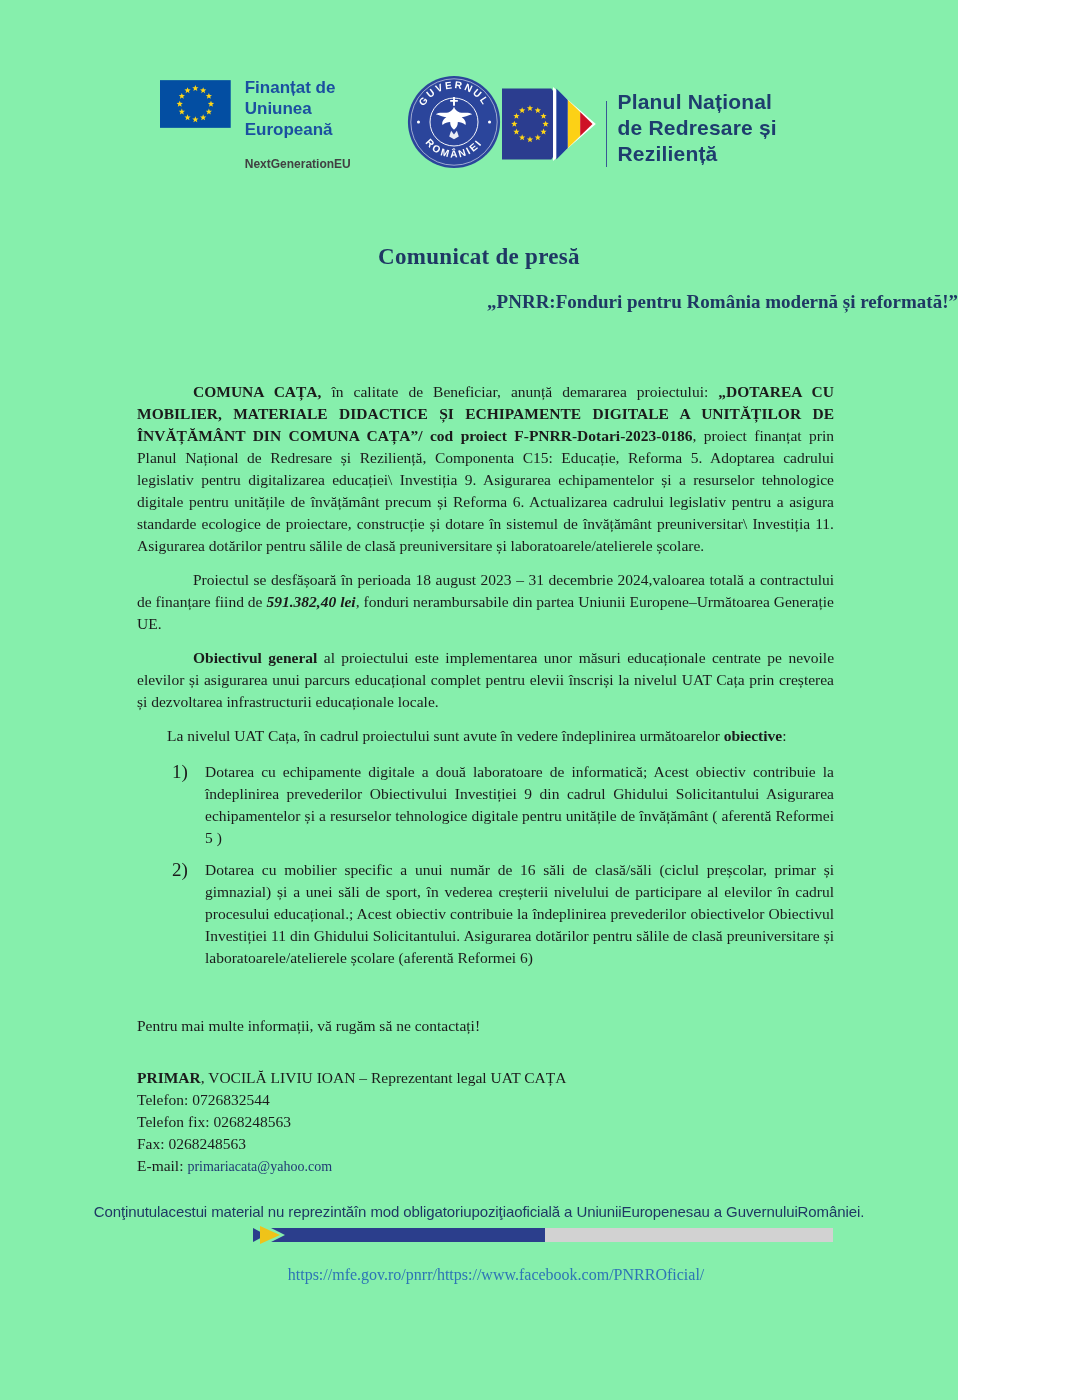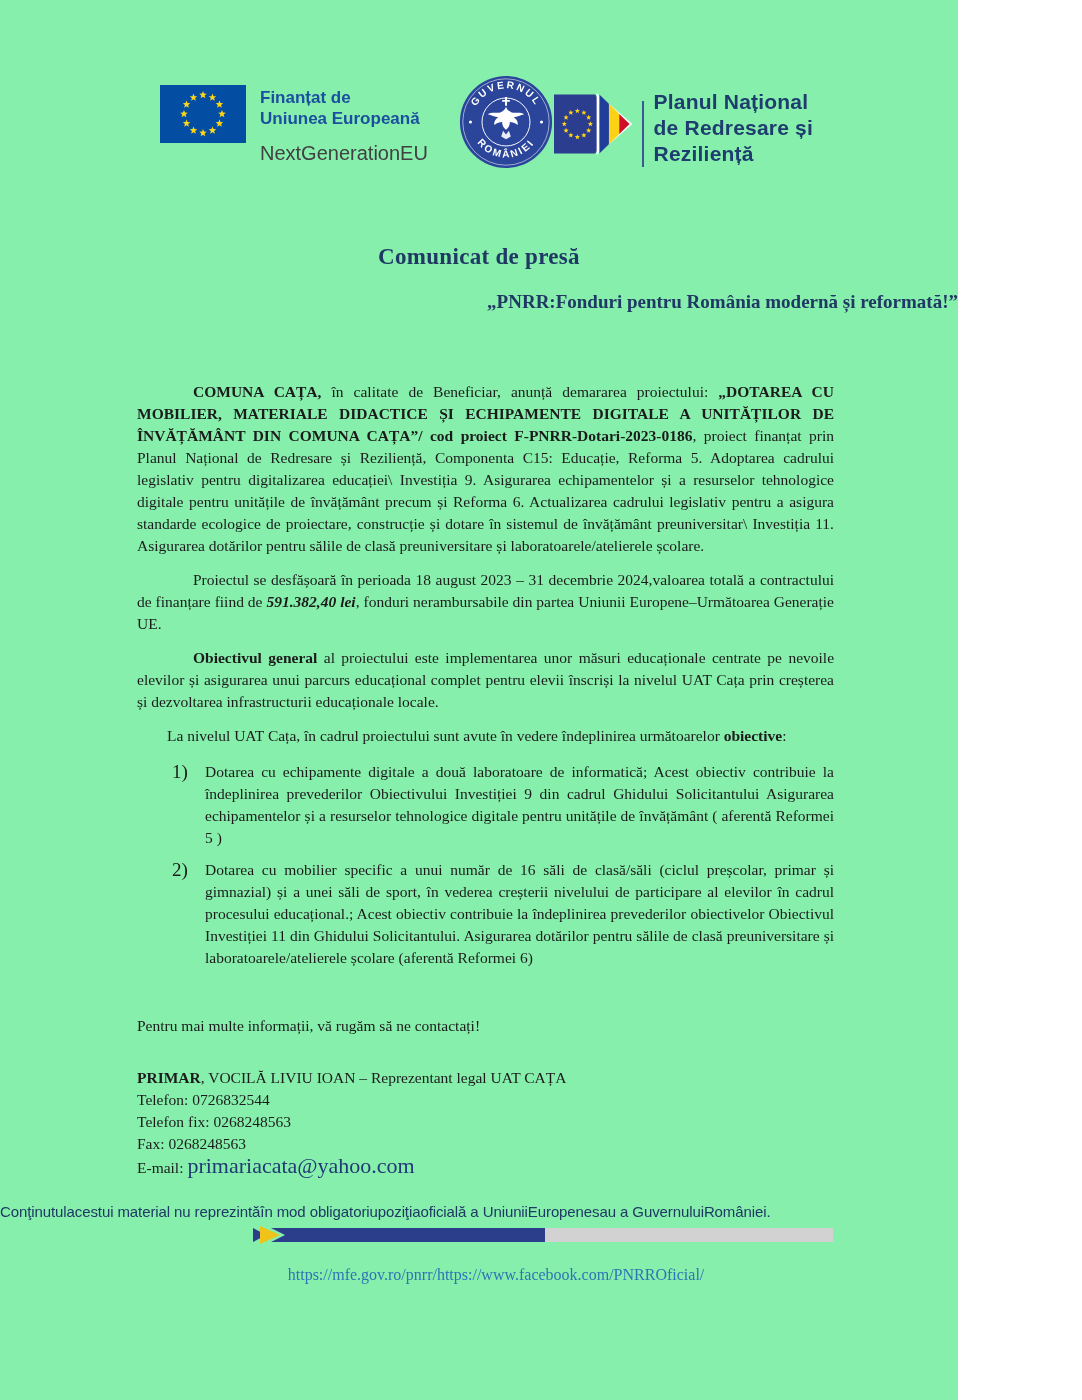--- a/index.html
+++ b/index.html
@@ -10,21 +10,21 @@
   }
   
   .header{
     position:absolute; top:76px; left:160px; right:122px;
     display:flex; justify-content:space-between; align-items:center; height:96px;
   }
   .eu-logo{ display:flex; align-items:flex-start; gap:14px; }
   .eu-flag{ display:block; }
   .eu-text{ font-family:"Liberation Sans", sans-serif; padding-top:2px; }
   .eu-l1,.eu-l2{ font-weight:bold; color:#1B4FA0; font-size:17px; line-height:21px; }
-  .eu-l3{ color:#414042; font-size:20px; line-height:20px; margin-top:14px; }
+  .eu-l3{ color:#414042; font-size:12px; line-height:20px; margin-top:14px;font-weight:bold; }
   .gov-logo{ margin-left:30px; }
   .pnrr-logo{ display:flex; align-items:flex-end; gap:10px; }
   .pnrr-sep{ width:2px; height:66px; background:#2B3D8F; opacity:.85; }
   .pnrr-text{ font-family:"Liberation Sans", sans-serif; font-weight:bold; color:#1E3D6E;
               font-size:21px; line-height:26px; letter-spacing:.2px; }
   
   .title{
     margin-top:244px; text-align:center; color:#1F3864;
     font-size:23px; font-weight:bold; letter-spacing:.3px;
   }
@@ -39,25 +39,25 @@
   .b{ font-weight:bold; }
   .bi{ font-weight:bold; font-style:italic; }
   .intro-line{ text-indent:30px; margin-bottom:10px; }
   .obj-item{ display:flex; margin:0 0 10px 35px; }
   .obj-num{ width:33px; flex:0 0 33px; font-size:19px; line-height:22px; }
   .obj-text{ text-align:justify; flex:1; }
   
   .contact{ padding:0 124px 0 137px; margin-top:46px; font-size:15.5px; line-height:22px; }
   .contact-intro{ margin-bottom:30px; }
   .contact-line{ line-height:22px; }
-  .email-link{ font-size:22px; color:#203A74; text-decoration:none; }
+  .email-link{ font-size:14px; color:#203A74; text-decoration:none; }
   
   .footer{ position:absolute; left:0; right:0; top:1203px; }
   .disclaimer{
-    font-family:"Liberation Sans", sans-serif;
+    text-align:center; font-family:"Liberation Sans", sans-serif;
     color:#1F3864; font-size:15px; letter-spacing:-.1px;
   }
   .bar-wrap{ margin:6px 0 0 253px; height:18px; }
   .statement{
     margin-top:26px; text-align:center; font-family:"Liberation Sans", sans-serif;
     color:#1F3864; font-weight:bold; font-size:19px;
   }
   .bottom-link-wrap{ margin-top:22px; text-align:center;padding-left:34px; }
   .bottom-link{ color:#2E74B5; font-size:16px; text-decoration:none; }
 </style>

